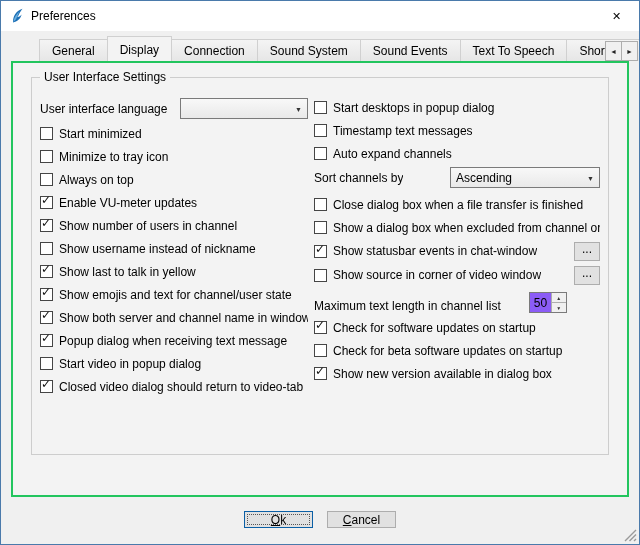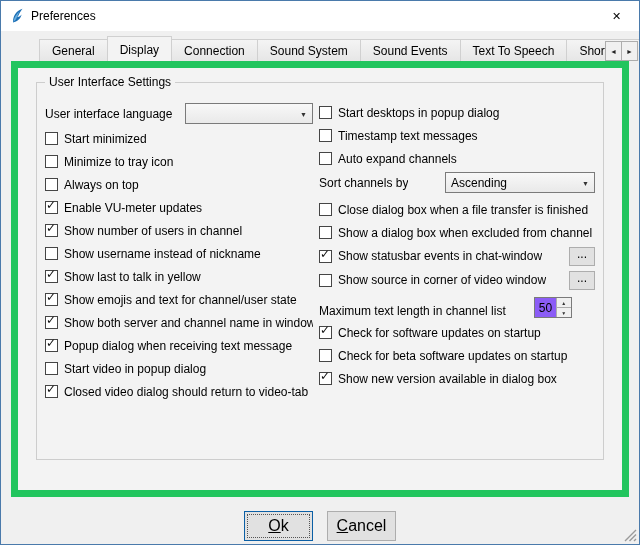--- a/index.html
+++ b/index.html
@@ -20,21 +20,21 @@
   
   .tabbar { position:relative; display:flex; align-items:flex-end; padding:7px 0 0 10px; overflow:hidden; height:30px;margin-left:28px; }
   .tab { flex:0 0 auto; border:1px solid #d0d0d0; border-bottom:none; background:linear-gradient(#f4f4f4,#e6e6e6); padding:4px 12px 4px; white-space:nowrap; height:22px; }
   .tab + .tab { margin-left:-1px; }
   .tab.checked { background:#f3f3f3; height:26px; padding-top:6px; margin-bottom:-1px; position:relative; z-index:3; }
   .tab-scroll { position:absolute; right:1px; bottom:0; display:flex; z-index:4; }
   .tab-scroll .sbtn { width:17px; height:20px; background:#f0f0f0; border:1px solid #adadad; display:flex; align-items:center; justify-content:center; font-size:7px; color:#222; }
   .tab-scroll .sbtn + .sbtn { margin-left:-1px; }
 
   
-  .tab-page { position:relative; z-index:2; margin:0 10px; height:436px; border:7px solid #22c55e; background:#f3f3f3; }
+  .tab-page { position:relative; z-index:2; margin:0 10px; height:436px; border:2px solid #22c55e; background:#f3f3f3; }
 
   .groupbox { position:relative; margin:14px 18px 0; height:378px; border:1px solid #cdcdcd; }
   .groupbox .legend { position:absolute; top:-8px; left:8px; background:#f3f3f3; padding:0 4px; }
 
   .cols { display:flex; padding:18px 8px 0 8px; }
   .col-left { width:268px; flex:0 0 268px; margin-right:6px; }
   .col-right { flex:1 1 auto; min-width:0; }
 
   .row { display:flex; align-items:center; height:23px; }
   .row-lang { height:25px; margin-bottom:1px; }
@@ -60,21 +60,21 @@
 
   
   .spin { display:flex; height:21px; margin-left:5px; border:1px solid #7a7a7a; background:#8b5cf6; }
   .spin .value { width:21px; display:flex; align-items:center; padding-left:4px; }
   .spin .arrows { width:15px; display:flex; flex-direction:column; border-left:1px solid #adadad; }
   .spin .arrows .sp { flex:1; display:flex; align-items:center; justify-content:center; font-size:5px; color:#333; background:#f0f0f0; }
   .spin .arrows .sp + .sp { border-top:1px solid #adadad; }
 
   
   .button-row { display:flex; justify-content:center; gap:14px; margin-top:14px; }
-  .btn { position:relative; min-width:69px; height:30px; background:#e1e1e1; border:1px solid #adadad; display:flex; align-items:center; justify-content:center; font-size:16px; }
+  .btn { position:relative; min-width:69px; height:17px; background:#e1e1e1; border:1px solid #adadad; display:flex; align-items:center; justify-content:center; font-size:12px; }
   .btn-ok { border-color:#0b5fa5; }
   .btn .focus-rect { position:absolute; left:2px; right:2px; top:2px; bottom:2px; border:1px dotted transparent; pointer-events:none; }
   .btn-ok .focus-rect { border-color:#555; }
   .u { text-decoration:underline; }
 
   .resize-grip { position:absolute; right:2px; bottom:2px; width:13px; height:13px; }
 </style>
 </head>
 <body>
 

